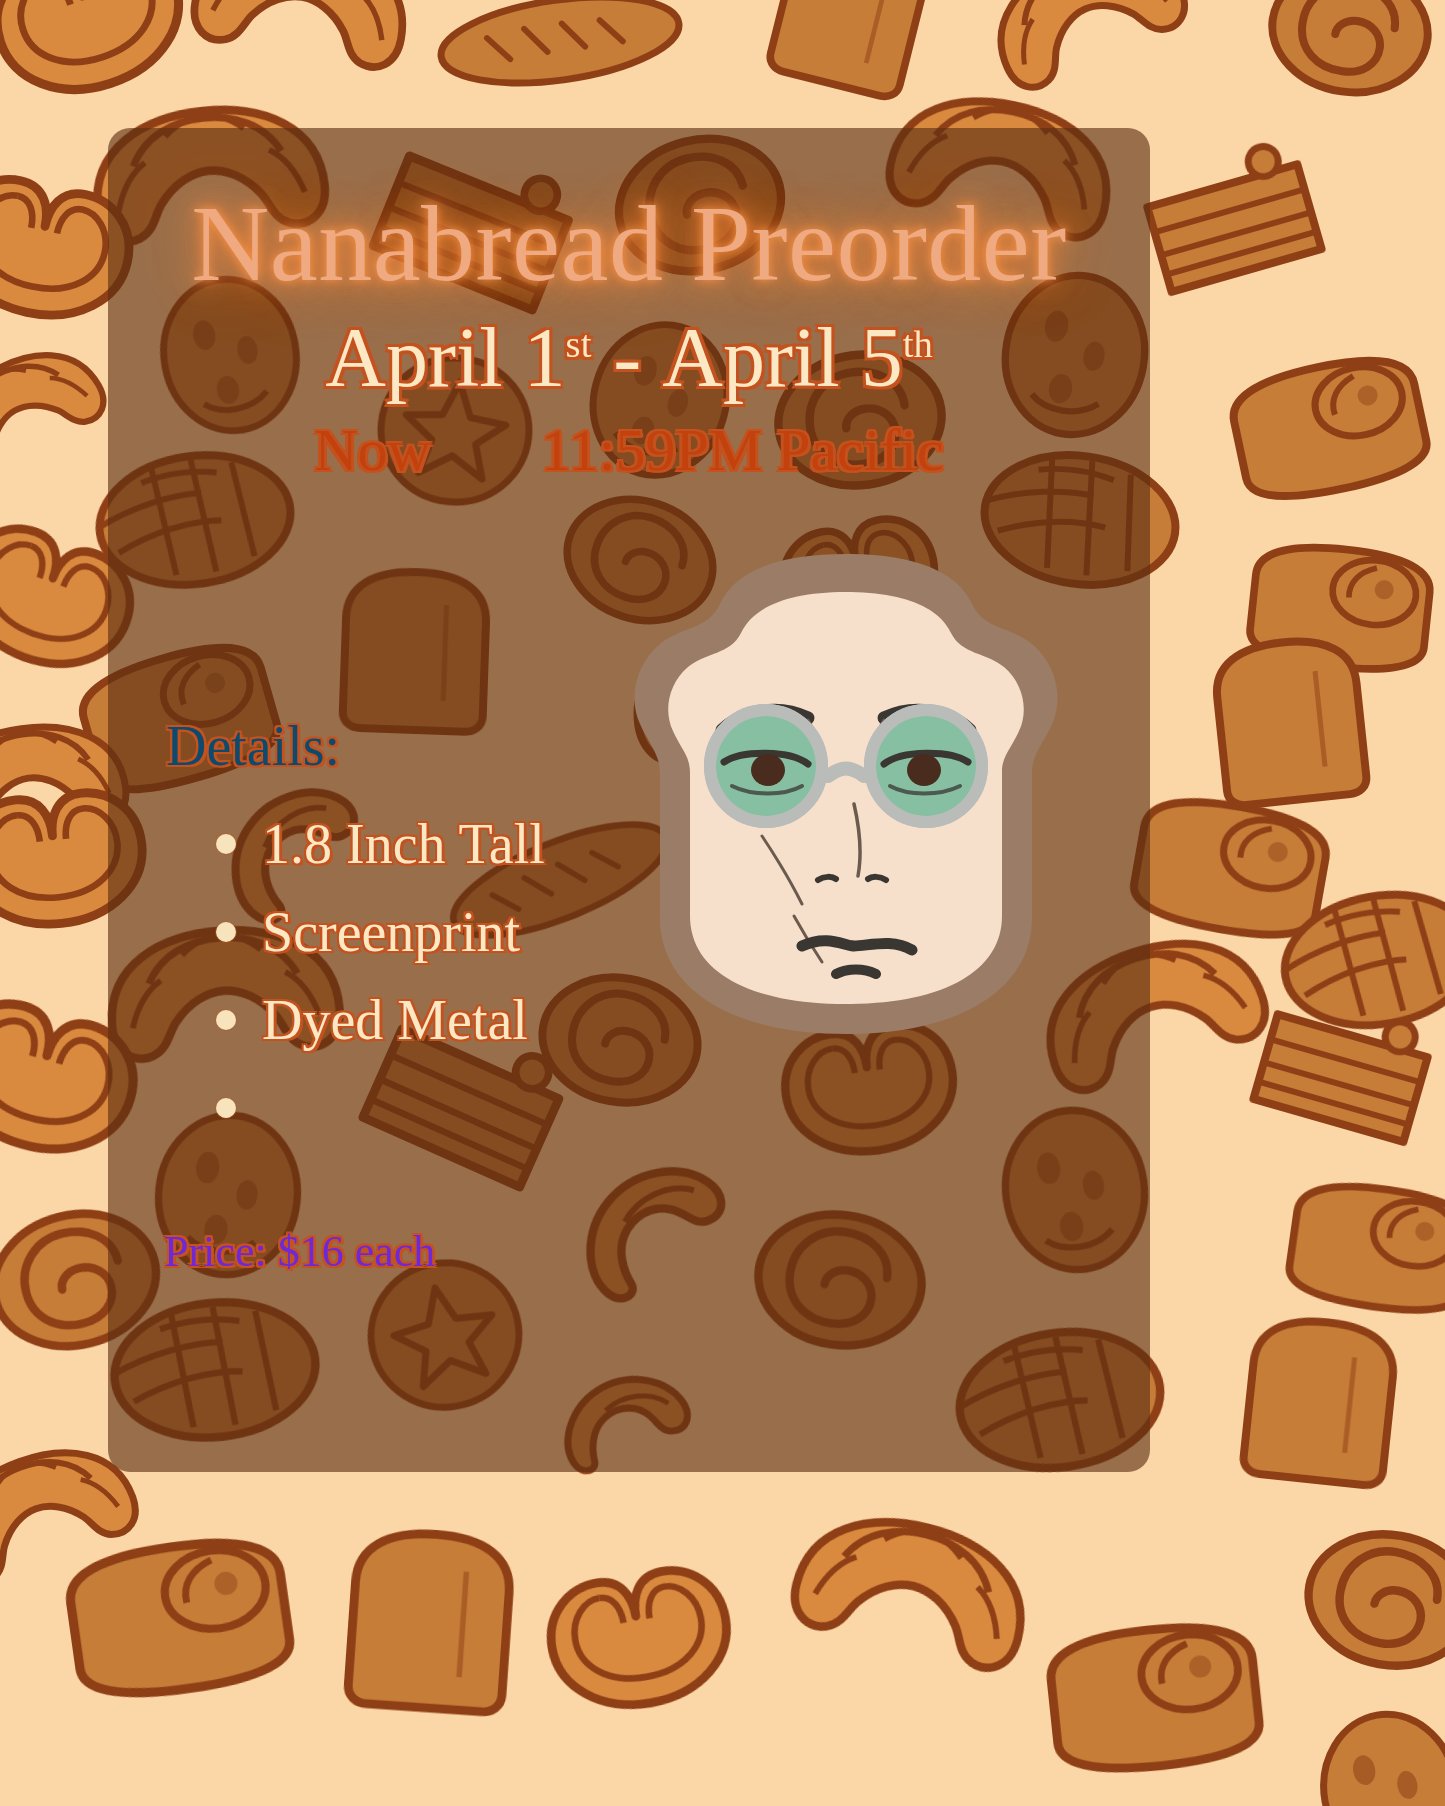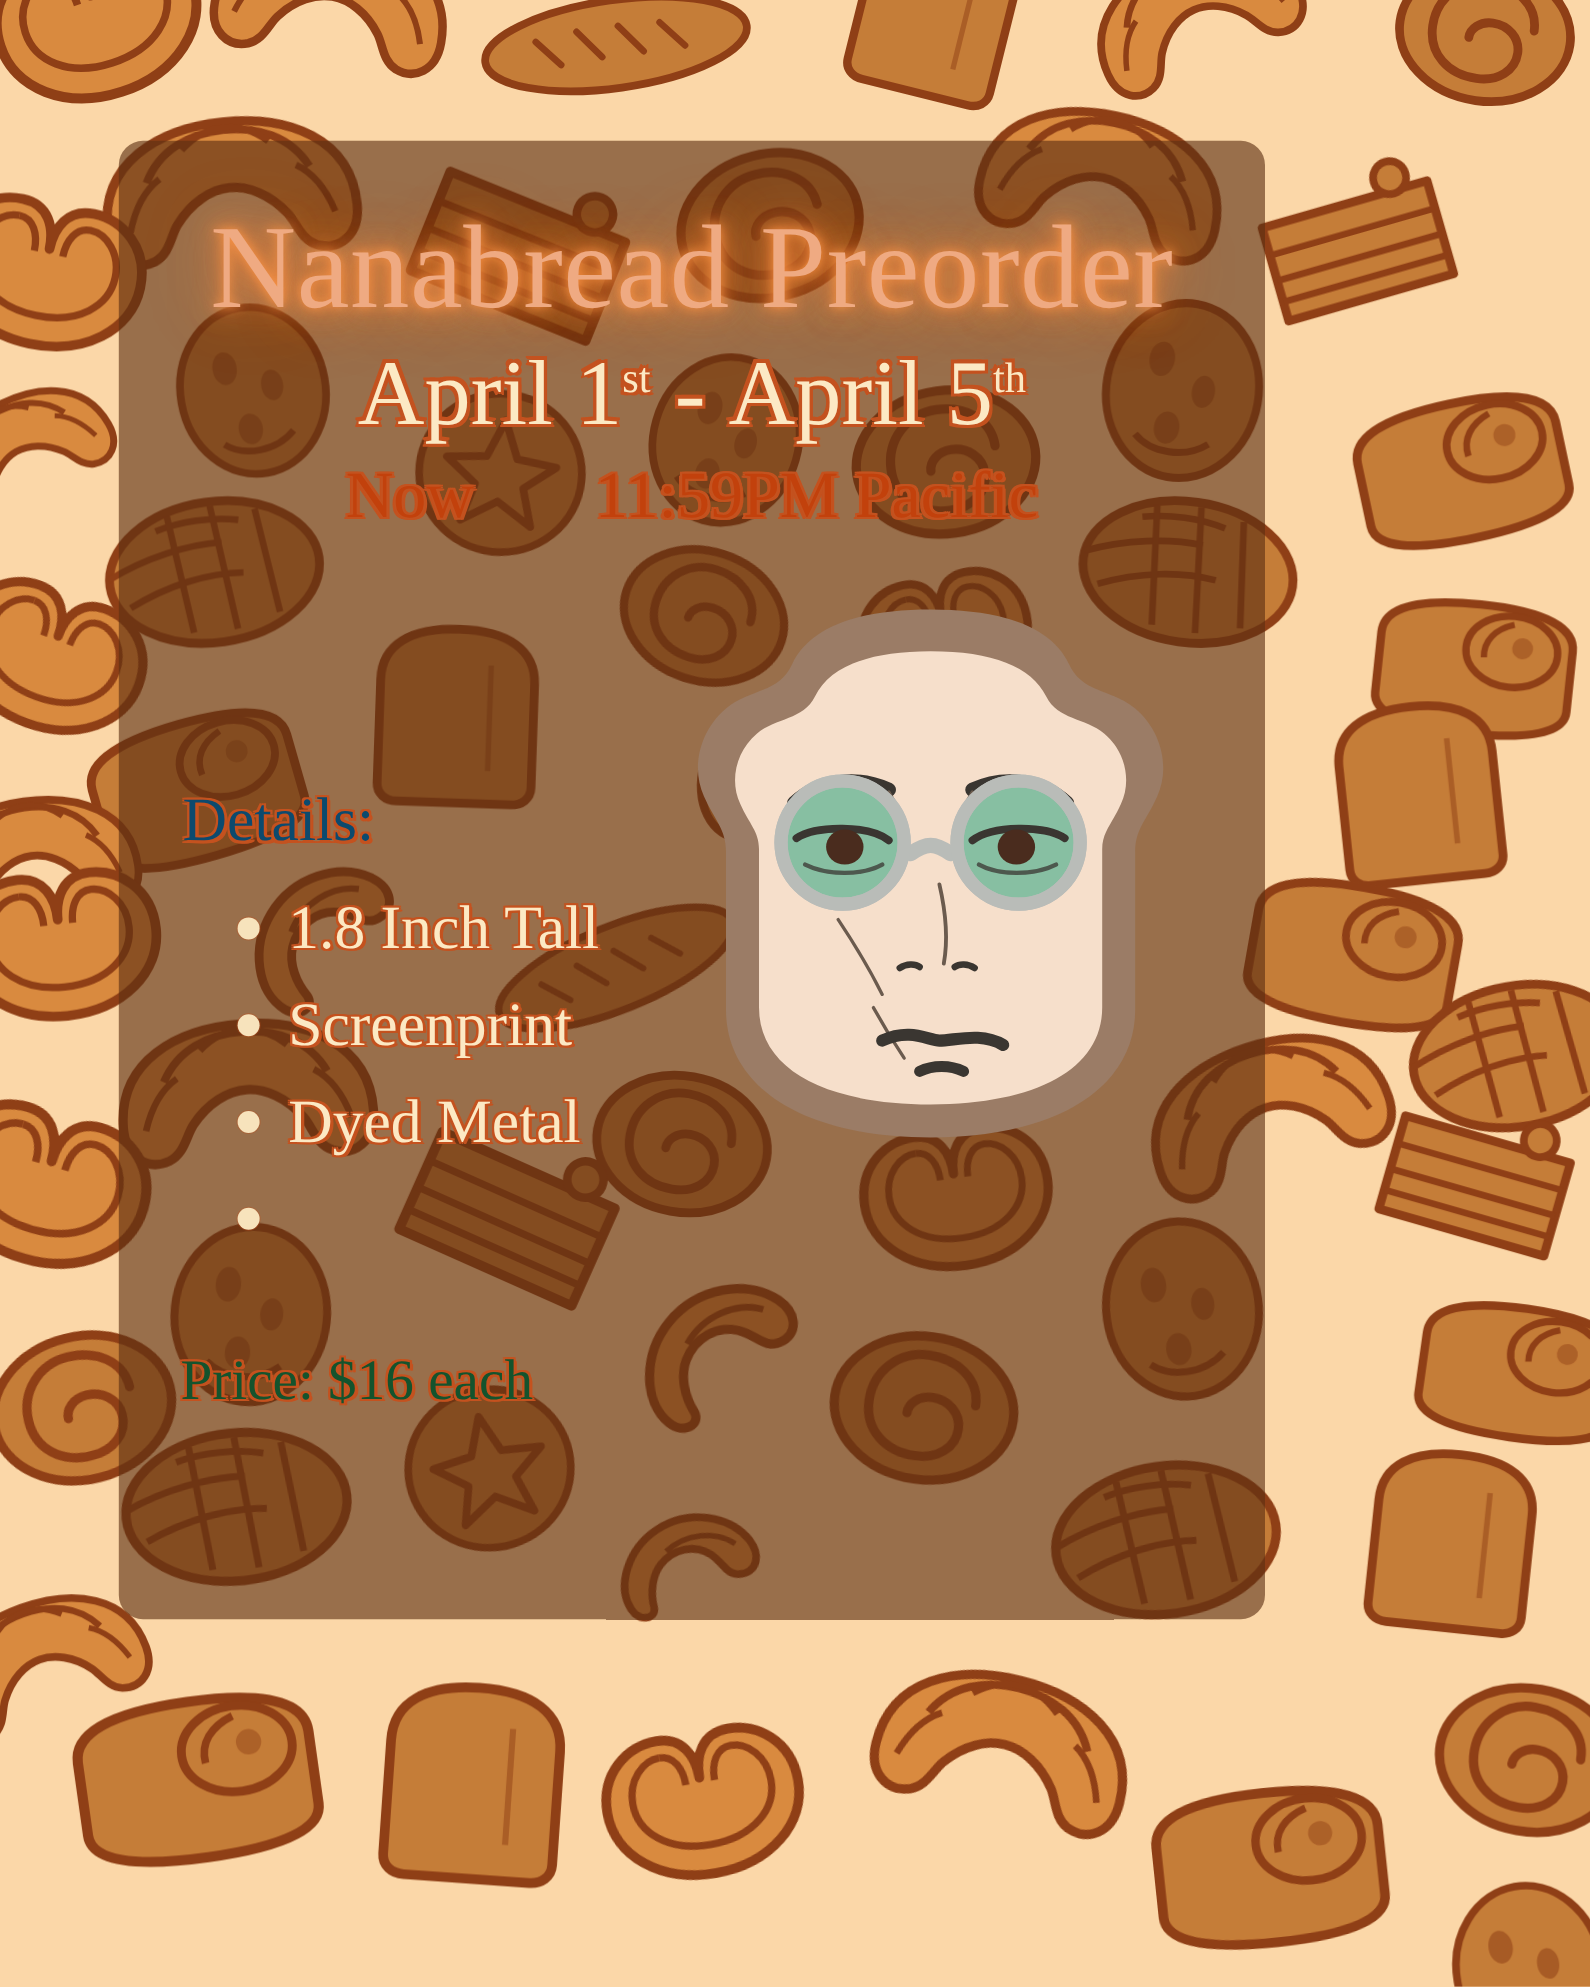--- a/index.html
+++ b/index.html
@@ -157,22 +157,22 @@
     flex: 0 0 auto;
     margin-right: 26px;
     box-shadow: 0 0 0 1px rgba(196,82,31,0.35);
   }
 
   
   .price-line {
     position: absolute;
     left: 56px;
     top: 1098px;
-    font-size: 52px;
-    color: #14532d;
+    font-size: 44px;
+    color: #6d28d9;
     white-space: nowrap;
     text-shadow:
       2px 0 0 #C4521F, -2px 0 0 #C4521F,
       0 2px 0 #C4521F, 0 -2px 0 #C4521F,
       2px 2px 0 #C4521F, -2px -2px 0 #C4521F,
       2px -2px 0 #C4521F, -2px 2px 0 #C4521F,
       3px 2px 0 #C4521F;
   }
 
   

